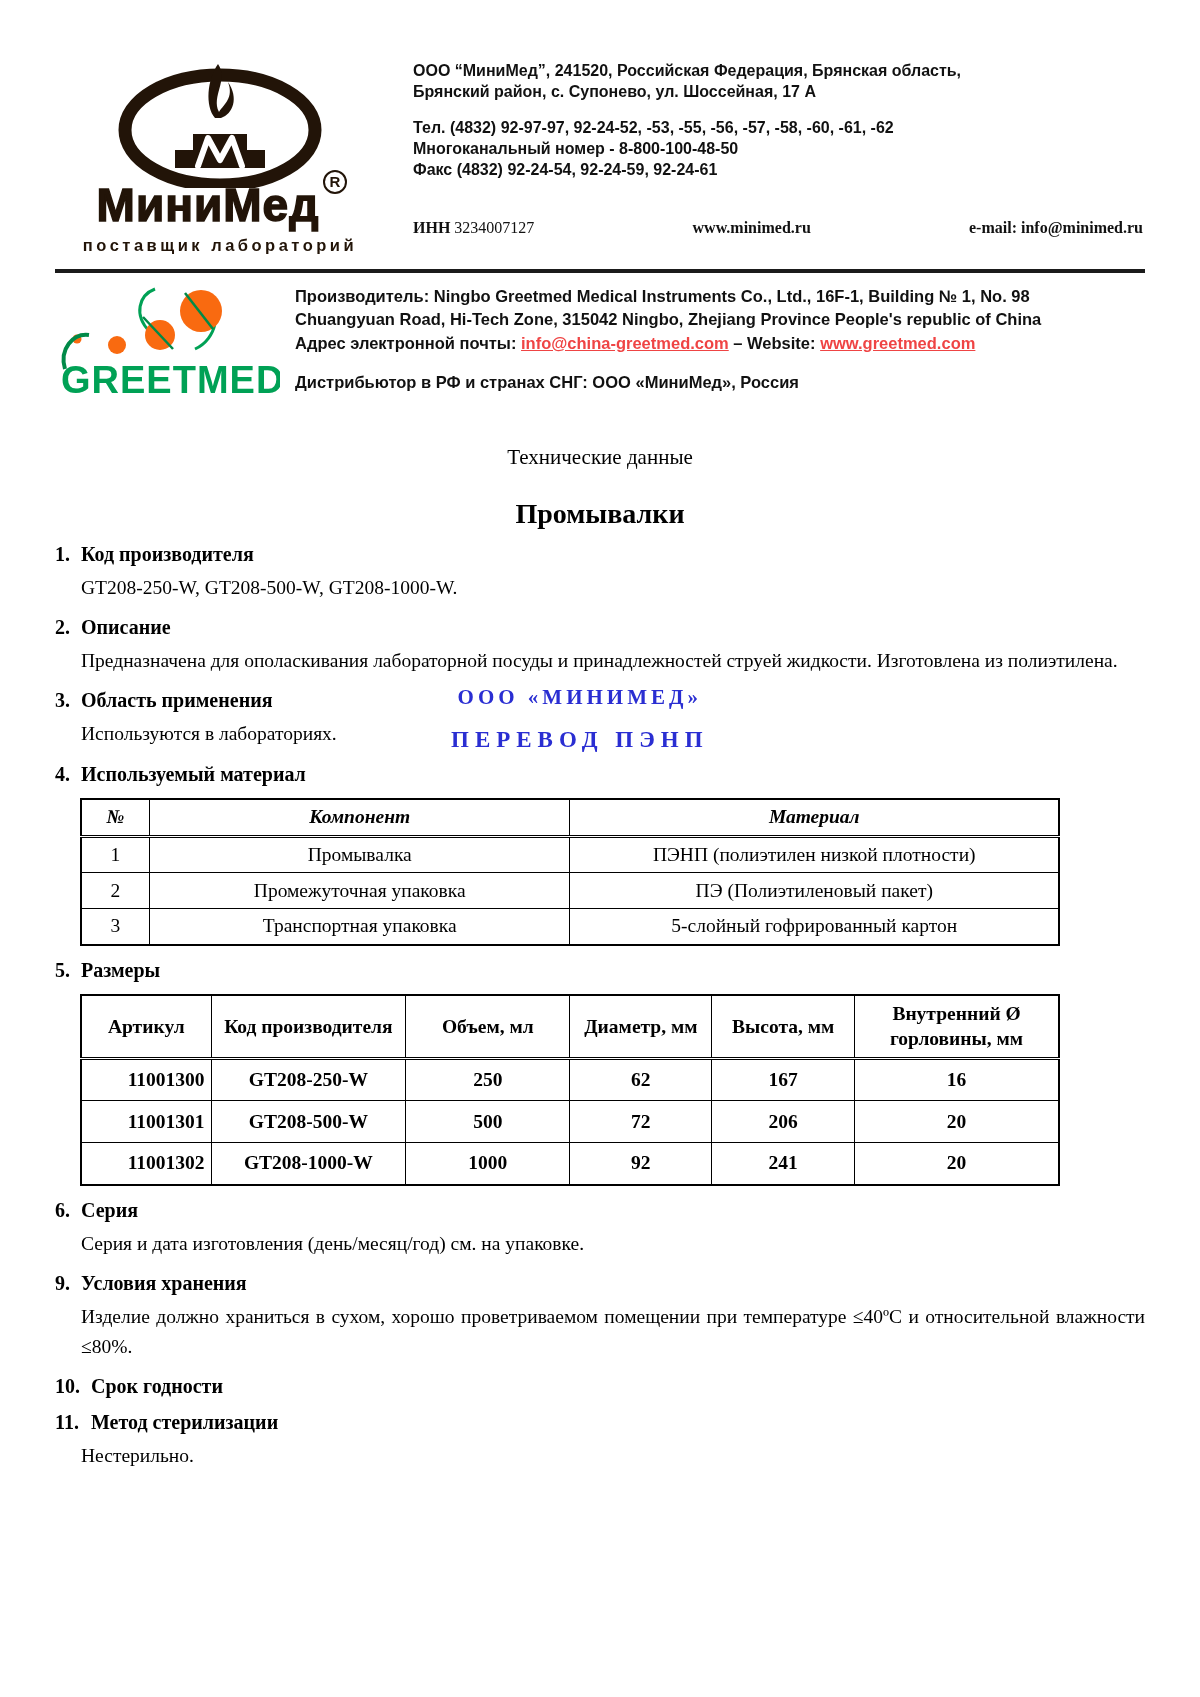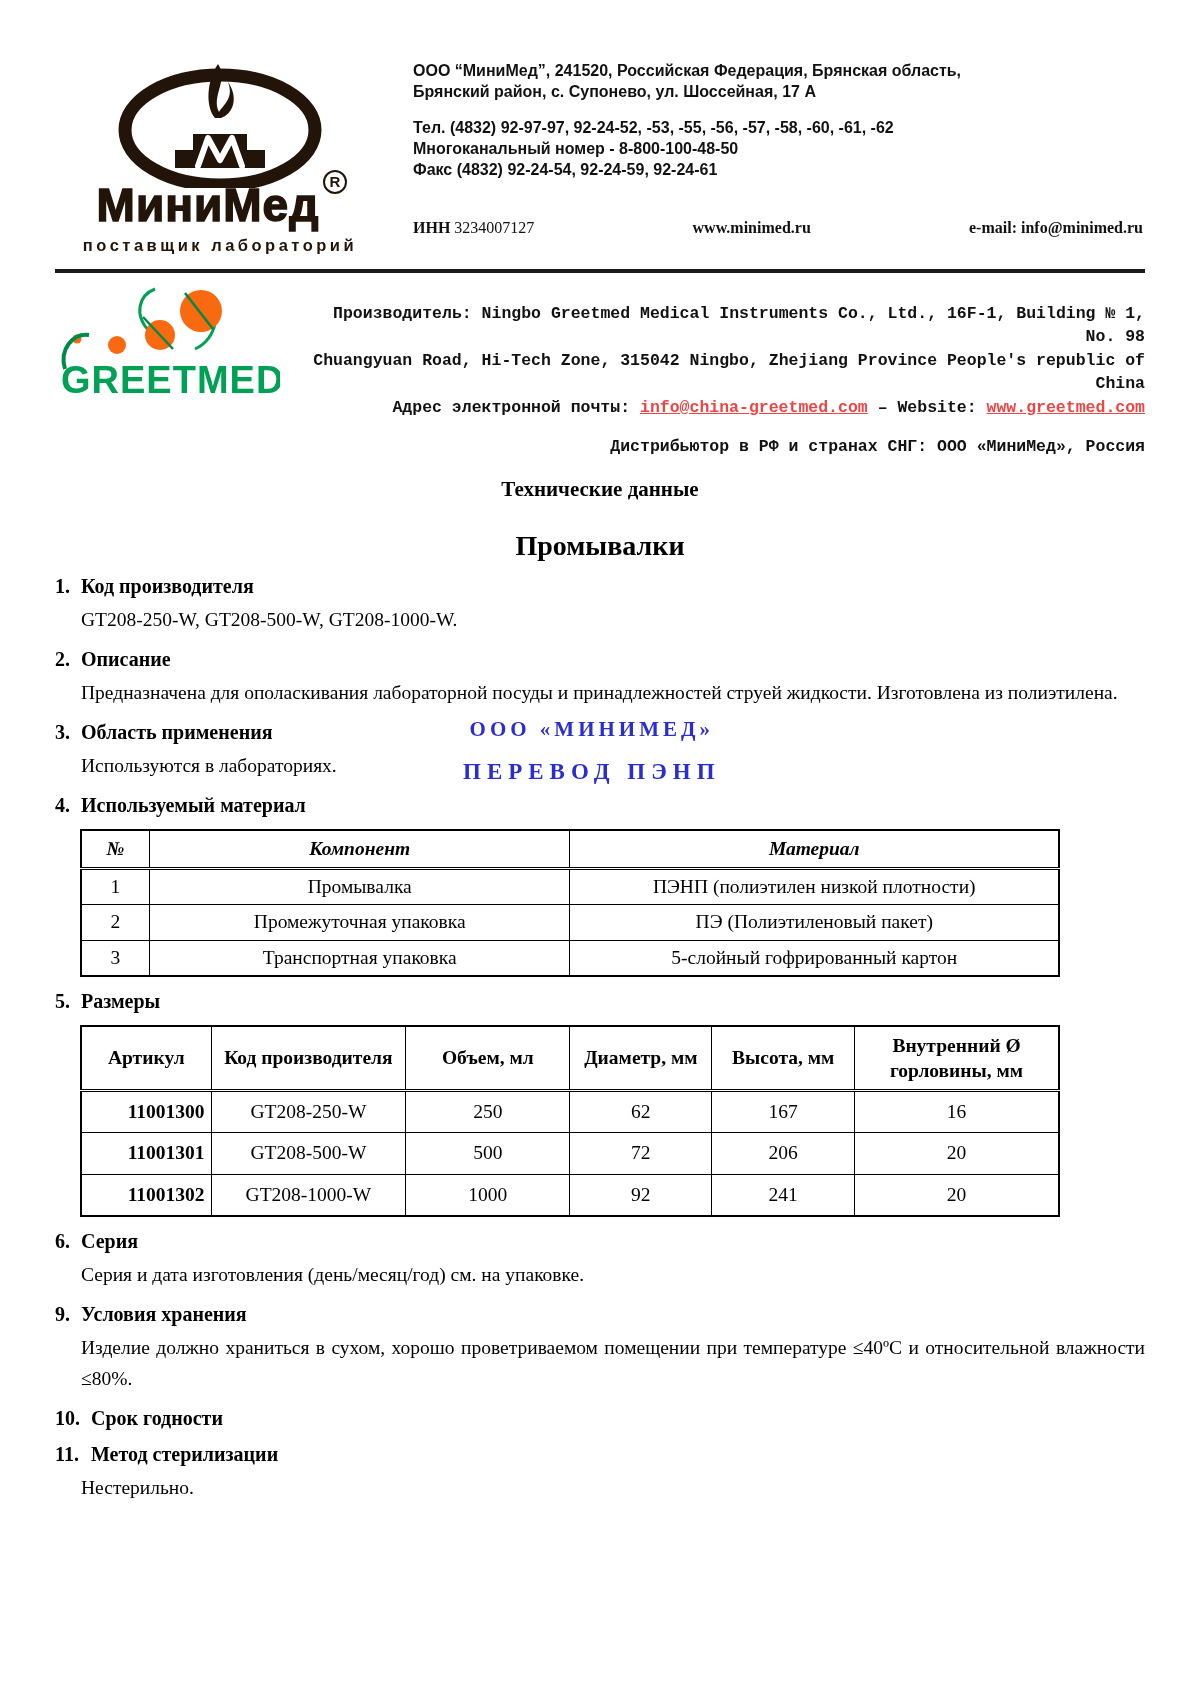--- a/index.html
+++ b/index.html
@@ -74,77 +74,76 @@
     border: none;
     border-top: 4px solid #1b1b1b;
     margin: 14px 0 10px 0;
   }
 
   
   .greet-row { display: flex; align-items: flex-start; }
   .greet-logo-col { width: 240px; flex: 0 0 240px; padding-top: 4px; }
   .greet-text-col {
     flex: 1;
-    font-family: Liberation Mono, monospace;
+    font-family: Liberation Sans, sans-serif;
     font-weight: 700;
     font-size: 16.5px;
     line-height: 1.42;
-    text-align: right;
+    text-align: left;
     color: #111;
     padding-top: 2px;
-    margin-top: 17px;
   }
   .greet-text-col a { color: #ef4444; }
   .distributor { margin-top: 16px; }
 
   
   .doc-title {
     text-align: center;
-    font-weight: 700;
+    font-weight: 400;
     font-size: 21px;
-    margin-top: 18px;
+    margin-top: 36px;
   }
   .doc-subtitle {
     text-align: center;
     font-weight: 700;
     font-size: 28px;
     margin-top: 28px;
   }
 
   
   .sections { margin-top: 12px; font-size: 19.5px; }
   .sec { position: relative; margin-top: 13px; }
   .sec-head { font-weight: 700; font-size: 20px; }
   .sec-head .num { display: inline-block; min-width: 26px; }
   .sec-head.wide-num .num { min-width: 36px; }
   .sec-body { margin: 7px 0 0 26px; line-height: 1.55; }
   .sec-body.justify { text-align: justify; }
 
   
   .stamp {
     position: absolute;
-    left: 408px;
+    left: 396px;
     top: -4px;
     color: #2a2ed2;
     font-weight: 700;
     text-align: center;
     pointer-events: none;
   }
   .stamp-line1 { font-size: 21px; letter-spacing: 4px; white-space: nowrap; }
   .stamp-line2 { font-size: 23px; letter-spacing: 6px; margin-top: 17px; white-space: nowrap; }
 
   
   table { border-collapse: collapse; margin: 12px 0 0 25px; width: 980px; table-layout: fixed; }
   th, td { border: 1.5px solid #000; text-align: center; padding: 4px 6px; font-size: 19.5px; }
   table { border: 2px solid #000; }
   thead th { border-bottom: 3px double #000; }
   .materials-table th { font-style: italic; font-weight: 700; height: 38px; }
   .materials-table td { height: 36px; }
   .dims-table th { font-weight: 700; height: 64px; line-height: 1.3; }
-  .dims-table td { height: 42px; }
+  .dims-table td { height: 42px; font-weight: bold; }
   .dims-table td.art { font-weight: 700; text-align: right; }
   .dims-table col.c1 { width: 13.3%; }
   .dims-table col.c2 { width: 19.9%; }
   .dims-table col.c3 { width: 16.8%; }
   .dims-table col.c4 { width: 14.5%; }
   .dims-table col.c5 { width: 14.6%; }
   .dims-table col.c6 { width: 20.9%; }
   .materials-table col.m1 { width: 7%; }
   .materials-table col.m2 { width: 43%; }
   .materials-table col.m3 { width: 50%; }

